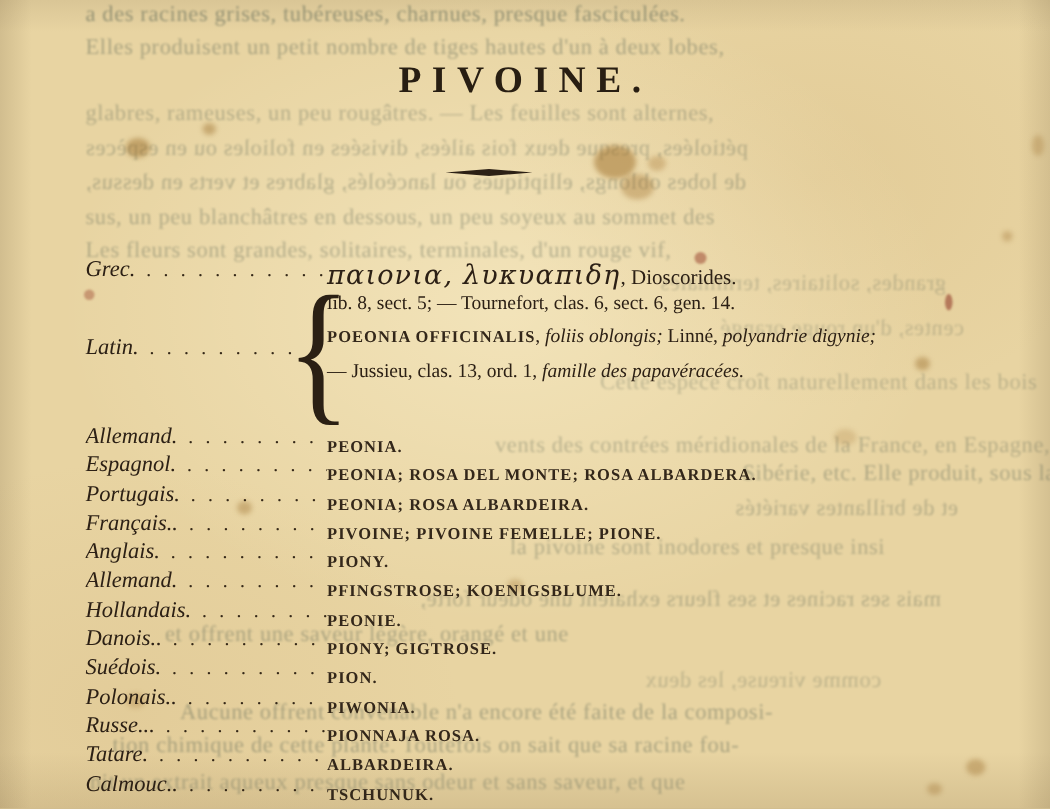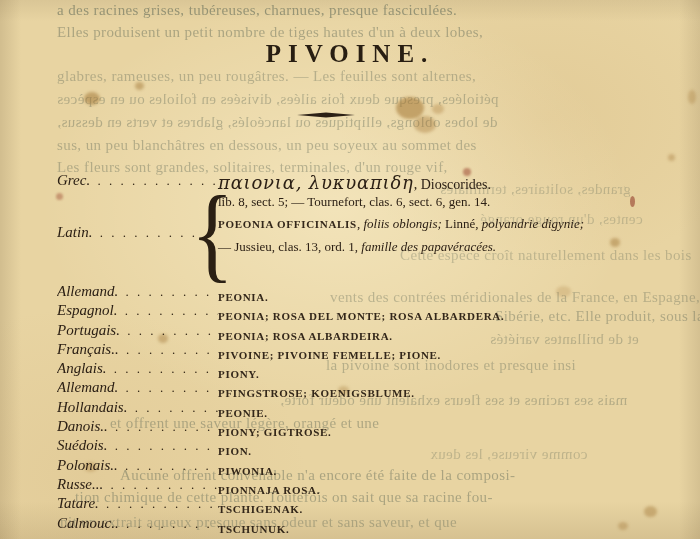--- a/index.html
+++ b/index.html
@@ -63,21 +63,21 @@
       <div class="bleed mir" style="left: 57px; top: 91px; opacity: 0.4;">pétiolées, presque deux fois ailées, divisées en folioles ou en espèces</div>
       <div class="bleed mir" style="left: 57px; top: 114px; opacity: 0.42;">de lobes oblongs, elliptiques ou lancéolés, glabres et verts en dessus,</div>
       <div class="bleed" style="left: 57px; top: 137px; opacity: 0.42;">sus, un peu blanchâtres en dessous, un peu soyeux au sommet des</div>
       <div class="bleed" style="left: 57px; top: 159px; opacity: 0.42;">Les fleurs sont grandes, solitaires, terminales, d'un rouge vif,</div>
       <div class="bleed mir" style="left: 440px; top: 181px; opacity: 0.32;">grandes, solitaires, terminales</div>
       <div class="bleed mir" style="left: 480px; top: 211px; opacity: 0.3;">centes, d'un rouge orangé</div>
       <div class="bleed" style="left: 400px; top: 247px; opacity: 0.34;">Cette espèce croît naturellement dans les bois</div>
       <div class="bleed" style="left: 330px; top: 289px; opacity: 0.38;">vents des contrées méridionales de la France, en Espagne,</div>
       <div class="bleed" style="left: 495px; top: 308px; opacity: 0.44;">Sibérie, etc. Elle produit, sous la cultu</div>
       <div class="bleed mir" style="left: 490px; top: 331px; opacity: 0.38;">et de brillantes variétés</div>
-      <div class="bleed" style="left: 326px; top: 357px; opacity: 0.4;">la pivoine sont inodores et presque insi</div>
+      <div class="bleed" style="left: 340px; top: 357px; opacity: 0.4;">la pivoine sont inodores et presque insi</div>
       <div class="bleed mir" style="left: 280px; top: 392px; opacity: 0.4;">mais ses racines et ses fleurs exhalent une odeur forte,</div>
       <div class="bleed" style="left: 110px; top: 415px; opacity: 0.46;">et offrent une saveur légère, orangé et une</div>
       <div class="bleed mir" style="left: 430px; top: 446px; opacity: 0.32;">comme vireuse, les deux</div>
       <div class="bleed" style="left: 120px; top: 467px; opacity: 0.48;">Aucune offrent convenable n'a encore été faite de la composi-</div>
       <div class="bleed" style="left: 75px; top: 489px; opacity: 0.48;">tion chimique de cette plante. Toutefois on sait que sa racine fou-</div>
       <div class="bleed" style="left: 60px; top: 514px; opacity: 0.42; font-family: Liberation Serif, serif;">nit un extrait aqueux presque sans odeur et sans saveur, et que</div>
     </div>
 
   <div>
     <div class="stain" style="left:84px;top:92px;width:16px;height:13px;background:rgba(158,113,48,.5);"></div>
@@ -120,17 +120,17 @@
       <div class="row"><span class="lblwrap"><span class="lbl">Espagnol.</span><span class="dots"> . . . . . . . . . . . . . . . . . . .</span></span><span class="val">PEONIA; ROSA DEL MONTE; ROSA ALBARDERA.</span></div>
       <div class="row"><span class="lblwrap"><span class="lbl">Portugais.</span><span class="dots"> . . . . . . . . . . . . . . . . . . .</span></span><span class="val">PEONIA; ROSA ALBARDEIRA.</span></div>
       <div class="row"><span class="lblwrap"><span class="lbl">Français..</span><span class="dots"> . . . . . . . . . . . . . . . . . . .</span></span><span class="val">PIVOINE; PIVOINE FEMELLE; PIONE.</span></div>
       <div class="row"><span class="lblwrap"><span class="lbl">Anglais.</span><span class="dots"> . . . . . . . . . . . . . . . . . . .</span></span><span class="val">PIONY.</span></div>
       <div class="row"><span class="lblwrap"><span class="lbl">Allemand.</span><span class="dots"> . . . . . . . . . . . . . . . . . . .</span></span><span class="val">PFINGSTROSE; KOENIGSBLUME.</span></div>
       <div class="row"><span class="lblwrap"><span class="lbl">Hollandais.</span><span class="dots"> . . . . . . . . . . . . . . . . . . .</span></span><span class="val">PEONIE.</span></div>
       <div class="row"><span class="lblwrap"><span class="lbl">Danois..</span><span class="dots"> . . . . . . . . . . . . . . . . . . .</span></span><span class="val">PIONY; GIGTROSE.</span></div>
       <div class="row"><span class="lblwrap"><span class="lbl">Suédois.</span><span class="dots"> . . . . . . . . . . . . . . . . . . .</span></span><span class="val">PION.</span></div>
       <div class="row"><span class="lblwrap"><span class="lbl">Polonais..</span><span class="dots"> . . . . . . . . . . . . . . . . . . .</span></span><span class="val">PIWONIA.</span></div>
       <div class="row"><span class="lblwrap"><span class="lbl">Russe...</span><span class="dots"> . . . . . . . . . . . . . . . . . . .</span></span><span class="val">PIONNAJA ROSA.</span></div>
-      <div class="row"><span class="lblwrap"><span class="lbl">Tatare.</span><span class="dots"> . . . . . . . . . . . . . . . . . . .</span></span><span class="val">TSCHIGENAK.</span></div>
+      <div class="row"><span class="lblwrap"><span class="lbl">Tatare.</span><span class="dots"> . . . . . . . . . . . . . . . . . . .</span></span><span class="val">ALBARDEIRA.</span></div>
       <div class="row"><span class="lblwrap"><span class="lbl">Calmouc..</span><span class="dots"> . . . . . . . . . . . . . . . . . . .</span></span><span class="val">TSCHUNUK.</span></div>
     </div>
 
 </div>
 
 </body></html>

